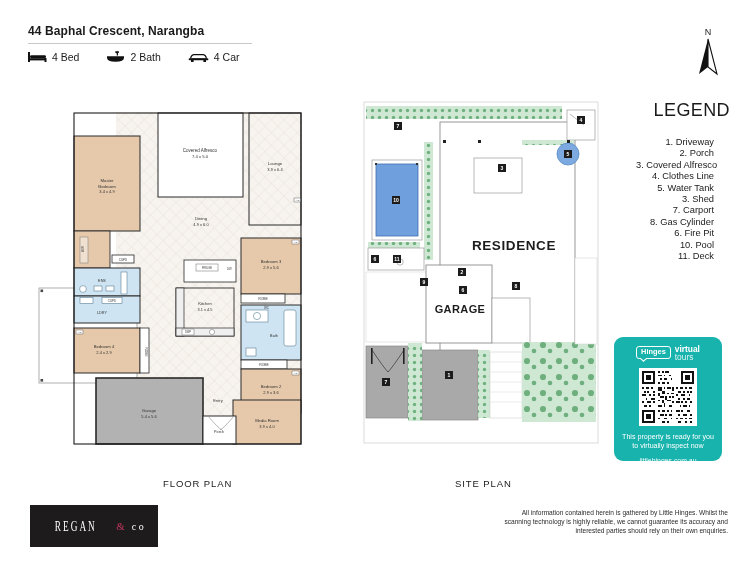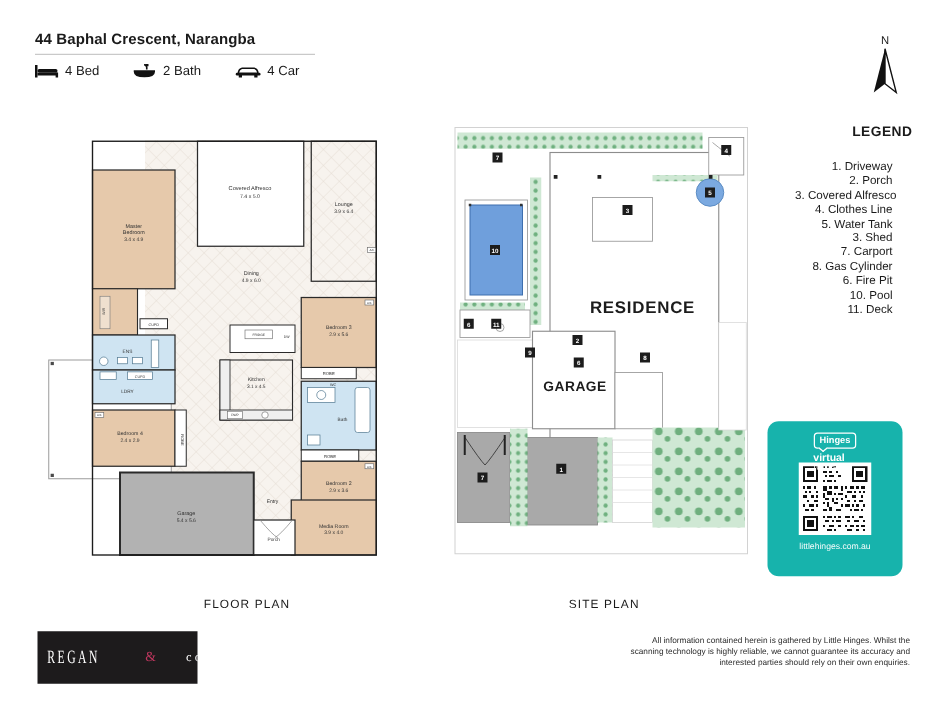--- a/index.html
+++ b/index.html
@@ -14,53 +14,53 @@
   .amen{display:flex;align-items:center;gap:5px;font-size:10.5px;}
   .amen svg{display:block;}
 
   
   #compass{position:absolute;left:690px;top:28px;width:36px;height:52px;
            display:flex;flex-direction:column;align-items:center;}
   #compass .n{font-size:9px;line-height:9px;margin-bottom:1px;}
 
   
   #legend{position:absolute;right:20px;top:100px;width:110px;text-align:right;}
-  #legend h3{margin:0 0 3px 0;font-size:11px;font-weight:700;letter-spacing:.4px;}
+  #legend h3{margin:0 0 3px 0;font-size:18px;font-weight:400;letter-spacing:.4px;}
   #legend li{list-style:none;font-size:9.3px;line-height:11.4px;white-space:nowrap;}
   #legend ul{margin:16px;padding:0;}
 
   
   #floorplan{position:absolute;left:36px;top:100px;width:300px;height:345px;}
   #siteplan{position:absolute;left:362px;top:100px;width:238px;height:345px;}
   .plan-caption{position:absolute;font-size:9.5px;letter-spacing:.9px;}
   #cap-floor{left:163px;top:478px;}
   #cap-site{left:455px;top:478px;}
   .plan svg{display:block;}
 
   
   #lh-card{position:absolute;left:614px;top:337px;width:108px;height:124px;
            background:#17b3ac;border-radius:9px;color:#fff;text-align:center;
            display:flex;flex-direction:column;align-items:center;padding-top:9px;
            box-sizing:border-box;}
-  #lh-logo{display:flex;align-items:flex-start;gap:4px;height:17px;flex-direction:column;}
+  #lh-logo{display:flex;align-items:flex-start;gap:4px;height:17px;}
   #lh-bubble{border:1.1px solid #fff;border-radius:3px;padding:1px 4px 1.5px 4px;
              font-size:7.4px;font-weight:700;position:relative;line-height:8px;}
   #lh-bubble:after{content:"";position:absolute;left:4px;bottom:-3px;width:4px;height:4px;
                    background:#17b3ac;border-left:1.1px solid #fff;border-bottom:1.1px solid #fff;
                    transform:rotate(-45deg) skew(6deg,6deg);}
   #lh-wordmark{text-align:left;line-height:7.6px;}
   #lh-w1{font-size:8.4px;font-weight:700;display:block;}
   #lh-w2{font-size:8.4px;display:block;opacity:.85;}
   #qr{width:58px;height:58px;background:#fff;margin-top:7px;padding:3px;box-sizing:border-box;}
   #lh-tag{font-size:7.1px;line-height:9px;margin-top:7px;padding:0 6px;}
   #lh-url{font-size:6.9px;margin-top:6px;opacity:.95;}
 
   
   #regan{position:absolute;left:30px;top:505px;width:128px;height:42px;background:#1d1b1c;
-         display:flex;align-items:center;justify-content:center;gap:24px;}
+         display:flex;align-items:center;justify-content:center;gap:7px;}
   #regan-main{font-family:"Liberation Serif",serif;color:#fff;font-size:15px;
               letter-spacing:3.2px;transform:scaleX(.62);transform-origin:center;
               white-space:nowrap;}
   #regan-amp{color:#c0375f;font-size:11px;font-family:"Liberation Serif",serif;}
   #regan-co{color:#fff;font-size:10px;letter-spacing:2.6px;font-family:"Liberation Serif",serif;}
   #disclaimer{position:absolute;right:22px;top:508px;width:230px;text-align:right;
               font-size:6.6px;line-height:9.2px;color:#2b2b2b;}
 </style>
 </head>
 <body>
@@ -480,20 +480,21 @@
           <rect x="21" y="26" width="2" height="1"></rect>
           <rect x="24" y="26" width="1" height="1"></rect>
           <rect x="26" y="26" width="2" height="1"></rect>
         <rect x="20" y="28" width="2" height="1"></rect>
           <rect x="24" y="28" width="1" height="1"></rect>
           <rect x="27" y="28" width="1" height="1"></rect>
       </g>
     </svg>
   </div>
 
+  <div id="lh-tag">This property is ready for you to virtually inspect now</div>
   <div id="lh-url">littlehinges.com.au</div>
 </div>
 
 <div id="regan">
   <span id="regan-main">REGAN</span>
   <span id="regan-amp">&amp;</span>
   <span id="regan-co">co</span>
 </div>
 
 <div id="disclaimer">All information contained herein is gathered by Little Hinges. Whilst the scanning technology is highly reliable, we cannot guarantee its accuracy and interested parties should rely on their own enquiries.</div>

